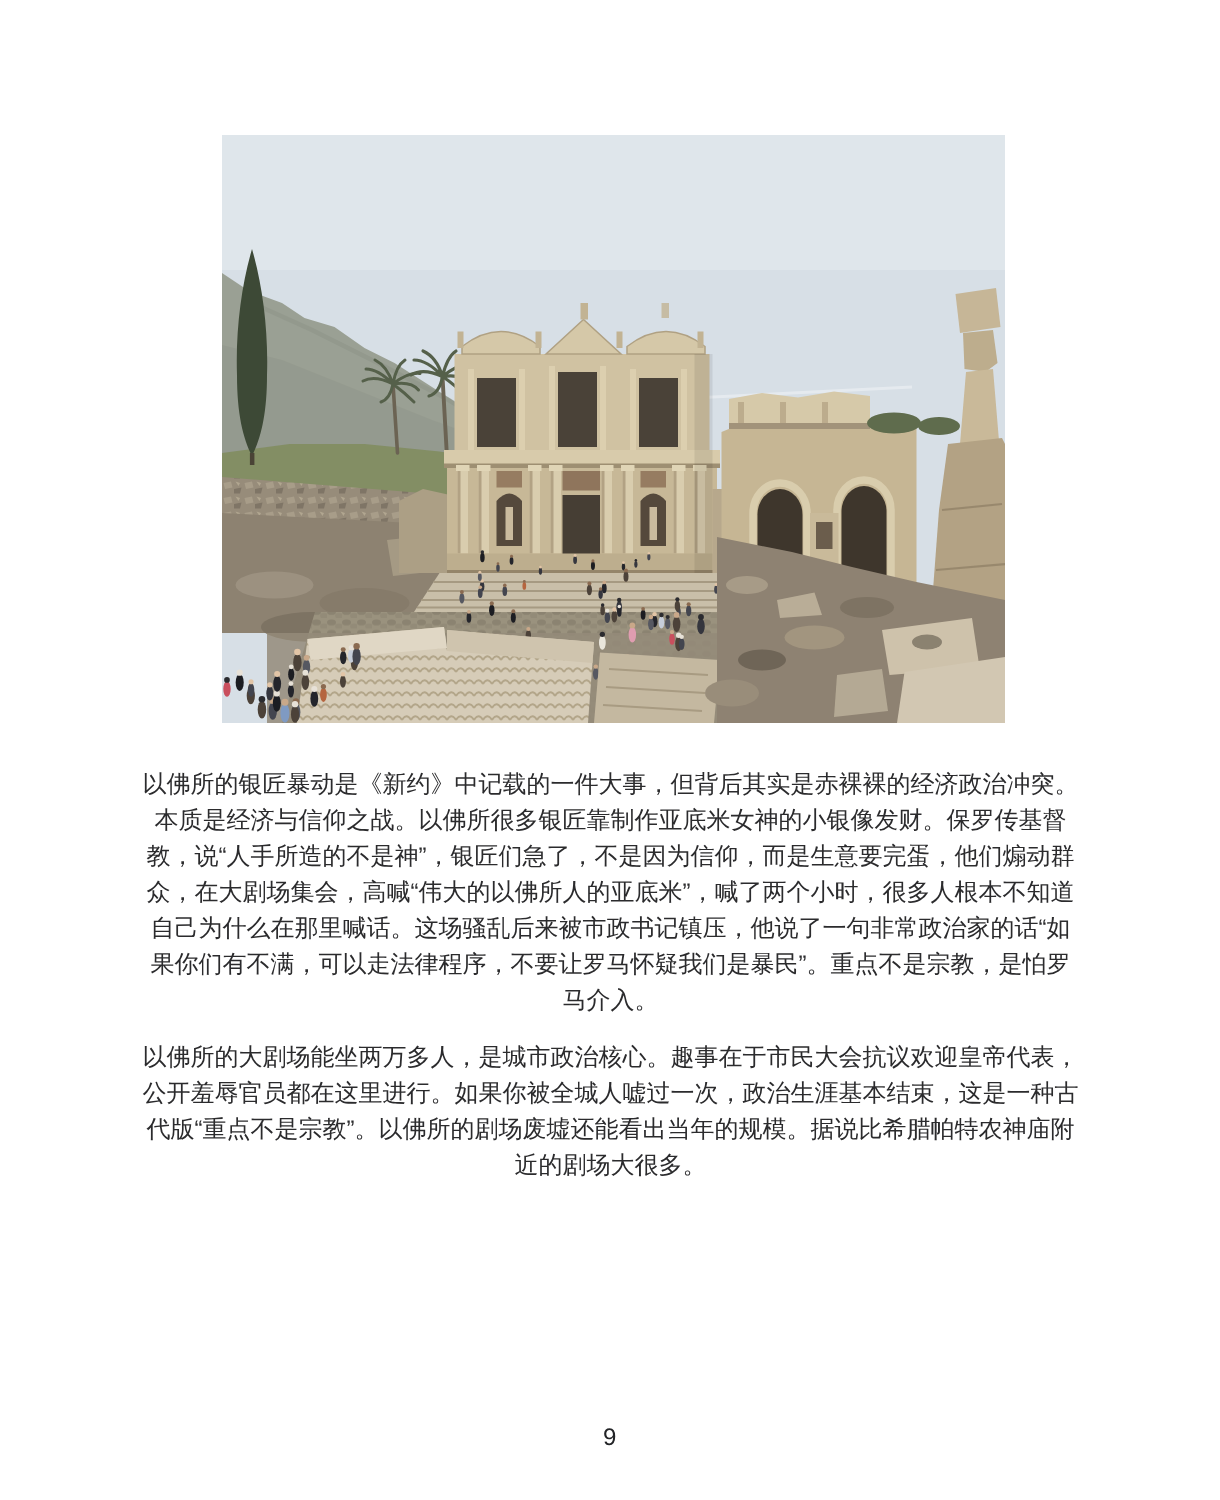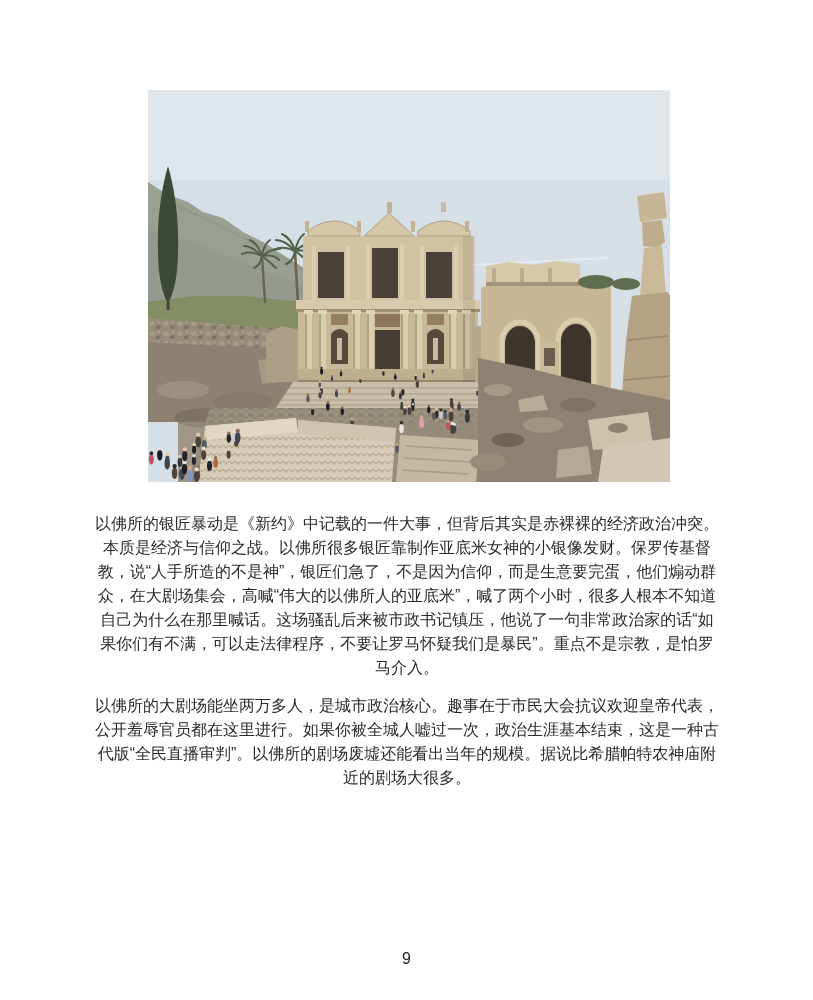--- a/index.html
+++ b/index.html
@@ -459,20 +459,20 @@
           <ellipse cx="36.77823522640392" cy="365.78385923895985" rx="2.61" ry="5.46" fill="#24252b"></ellipse>
           <circle cx="36.77823522640392" cy="359.37" r="2.02" fill="#e2c5a7"></circle>
           <ellipse cx="26.628020560834557" cy="383.0682449443266" rx="2.84" ry="5.93" fill="#4c4239"></ellipse>
           <circle cx="26.628020560834557" cy="376.11" r="2.19" fill="#2b2b2f"></circle>
         </g>
     </svg>
   </figure>
 
   <main class="text-block">
     <p>以佛所的银匠暴动是《新约》中记载的一件大事，但背后其实是赤裸裸的经济政治冲突。本质是经济与信仰之战。以佛所很多银匠靠制作亚底米女神的小银像发财。保罗传基督教，说“人手所造的不是神”，银匠们急了，不是因为信仰，而是生意要完蛋，他们煽动群众，在大剧场集会，高喊“伟大的以佛所人的亚底米”，喊了两个小时，很多人根本不知道自己为什么在那里喊话。这场骚乱后来被市政书记镇压，他说了一句非常政治家的话“如果你们有不满，可以走法律程序，不要让罗马怀疑我们是暴民”。重点不是宗教，是怕罗马介入。</p>
-    <p>以佛所的大剧场能坐两万多人，是城市政治核心。趣事在于市民大会抗议欢迎皇帝代表，公开羞辱官员都在这里进行。如果你被全城人嘘过一次，政治生涯基本结束，这是一种古代版“全民直播审判”。以佛所的剧场废墟还能看出当年的规模。据说比希腊帕特农神庙附近的剧场大很多。</p>
+    <p>以佛所的大剧场能坐两万多人，是城市政治核心。趣事在于市民大会抗议欢迎皇帝代表，公开羞辱官员都在这里进行。如果你被全城人嘘过一次，政治生涯基本结束，这是一种古代版“重点不是宗教”。以佛所的剧场废墟还能看出当年的规模。据说比希腊帕特农神庙附近的剧场大很多。</p>
   </main>
 
   <footer class="page-footer">
     <span class="page-number">9</span>
   </footer>
 
 </div>
 
 </body></html>

